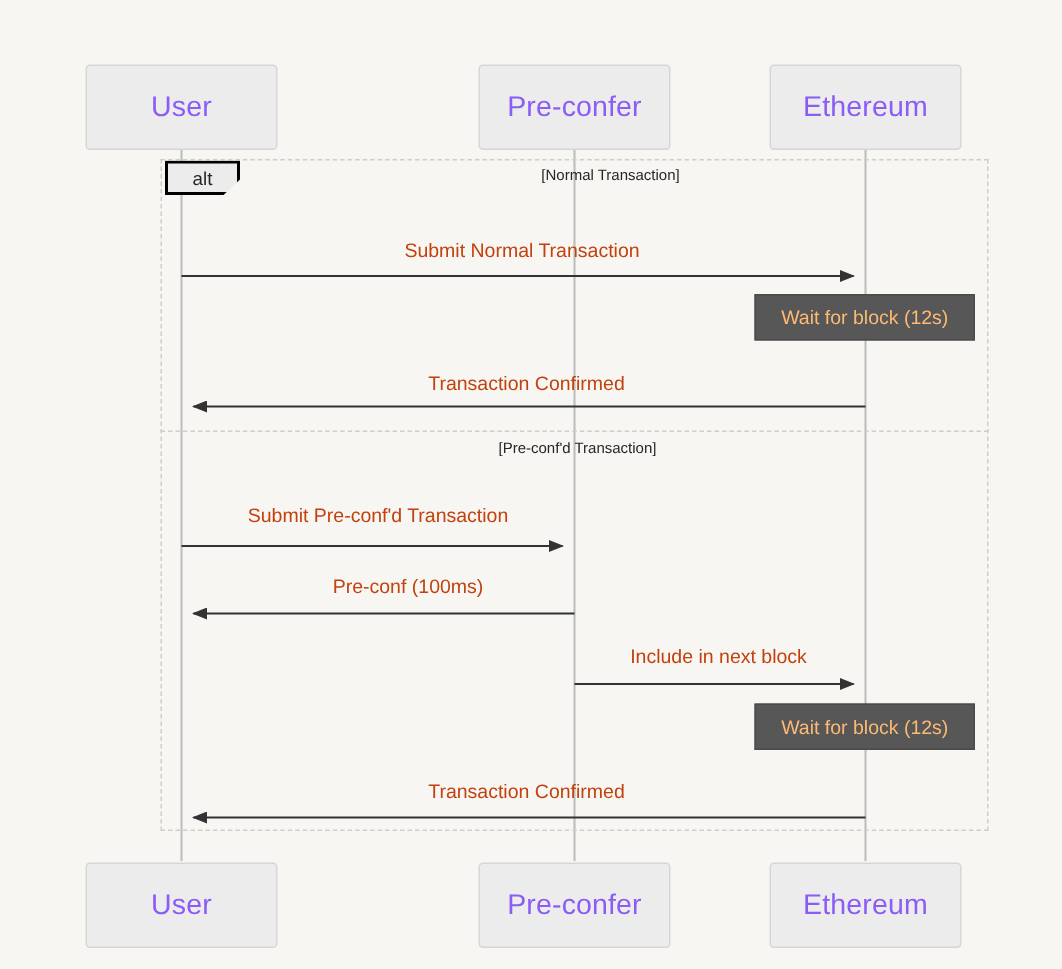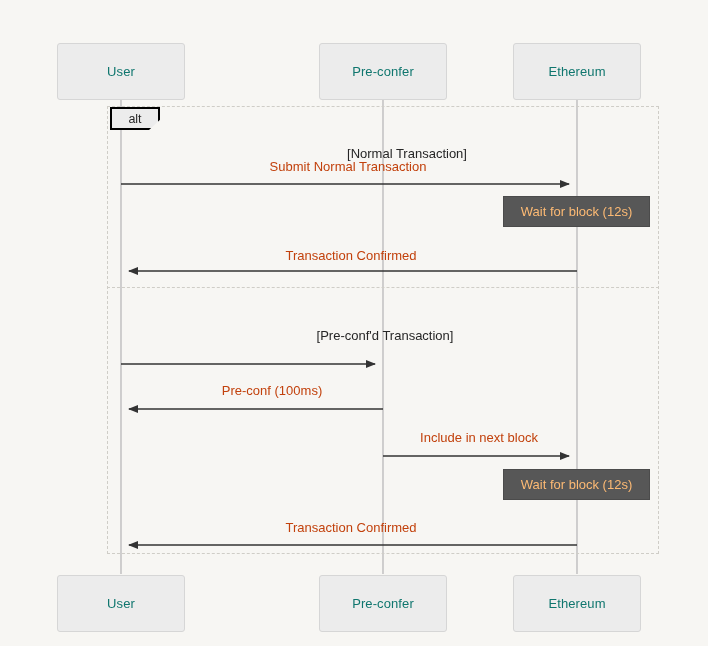--- a/index.html
+++ b/index.html
@@ -31,22 +31,22 @@
     position: absolute;
     box-sizing: border-box;
     background: #ececec;
     border: 1px solid #d6d6d6;
     border-radius: 3px;
     display: flex;
     align-items: center;
     justify-content: center;
   }
   .participant .plabel {
-    font-size: 13px;
-    color: #0f766e;
+    font-size: 19px;
+    color: #8b5cf6;
     letter-spacing: 0.1px;
     white-space: nowrap;
   }
 
   
   .alt-frame {
     position: absolute;
     box-sizing: border-box;
     border: 1px dashed #cfcdc7;
     background: transparent;
@@ -65,26 +65,25 @@
     display: flex;
     align-items: center;
     justify-content: center;
     font-size: 12.5px;
     color: #262626;
     -webkit-clip-path: polygon(0 0, 100% 0, 100% 55%, 78% 100%, 0 100%);
     clip-path: polygon(0 0, 100% 0, 100% 55%, 78% 100%, 0 100%);
   }
   .alt-condition {
     position: absolute;
-    font-size: 13px;
+    font-size: 10px;
     color: #262626;
     white-space: nowrap;
     transform: translateX(-50%);
     text-align: center;
-    margin-top: 34px;
   }
 
   
   .msg-label {
     position: absolute;
     font-size: 13px;
     color: #c2410c;
     white-space: nowrap;
     transform: translateX(-50%);
     text-align: center;
@@ -140,20 +139,21 @@
   <div class="alt-divider" style="left:107px; top:287px; width:552px;"></div>
   <div class="alt-tag" style="left:110px; top:107px; width:50px; height:23px;">
     <span>alt</span>
   </div>
 
   <div class="alt-condition" style="left:407px; top:112px;">[Normal Transaction]</div>
   <div class="alt-condition" style="left:385px; top:294px;">[Pre-conf'd Transaction]</div>
 
   <div class="msg-label" style="left:348px; top:159px;">Submit Normal Transaction</div>
   <div class="msg-label" style="left:351px; top:248px;">Transaction Confirmed</div>
+  <div class="msg-label" style="left:252px; top:336px;">Submit Pre-conf'd Transaction</div>
   <div class="msg-label" style="left:252px; top:383px;padding-left:40px;">Pre-conf (100ms)</div>
   <div class="msg-label" style="left:479px; top:430px;">Include in next block</div>
   <div class="msg-label" style="left:351px; top:520px;">Transaction Confirmed</div>
 
   <div class="note" style="left:503px; top:196px; width:147px; height:31px;">
     <span>Wait for block (12s)</span>
   </div>
   <div class="note" style="left:503px; top:469px; width:147px; height:31px;">
     <span>Wait for block (12s)</span>
   </div>

